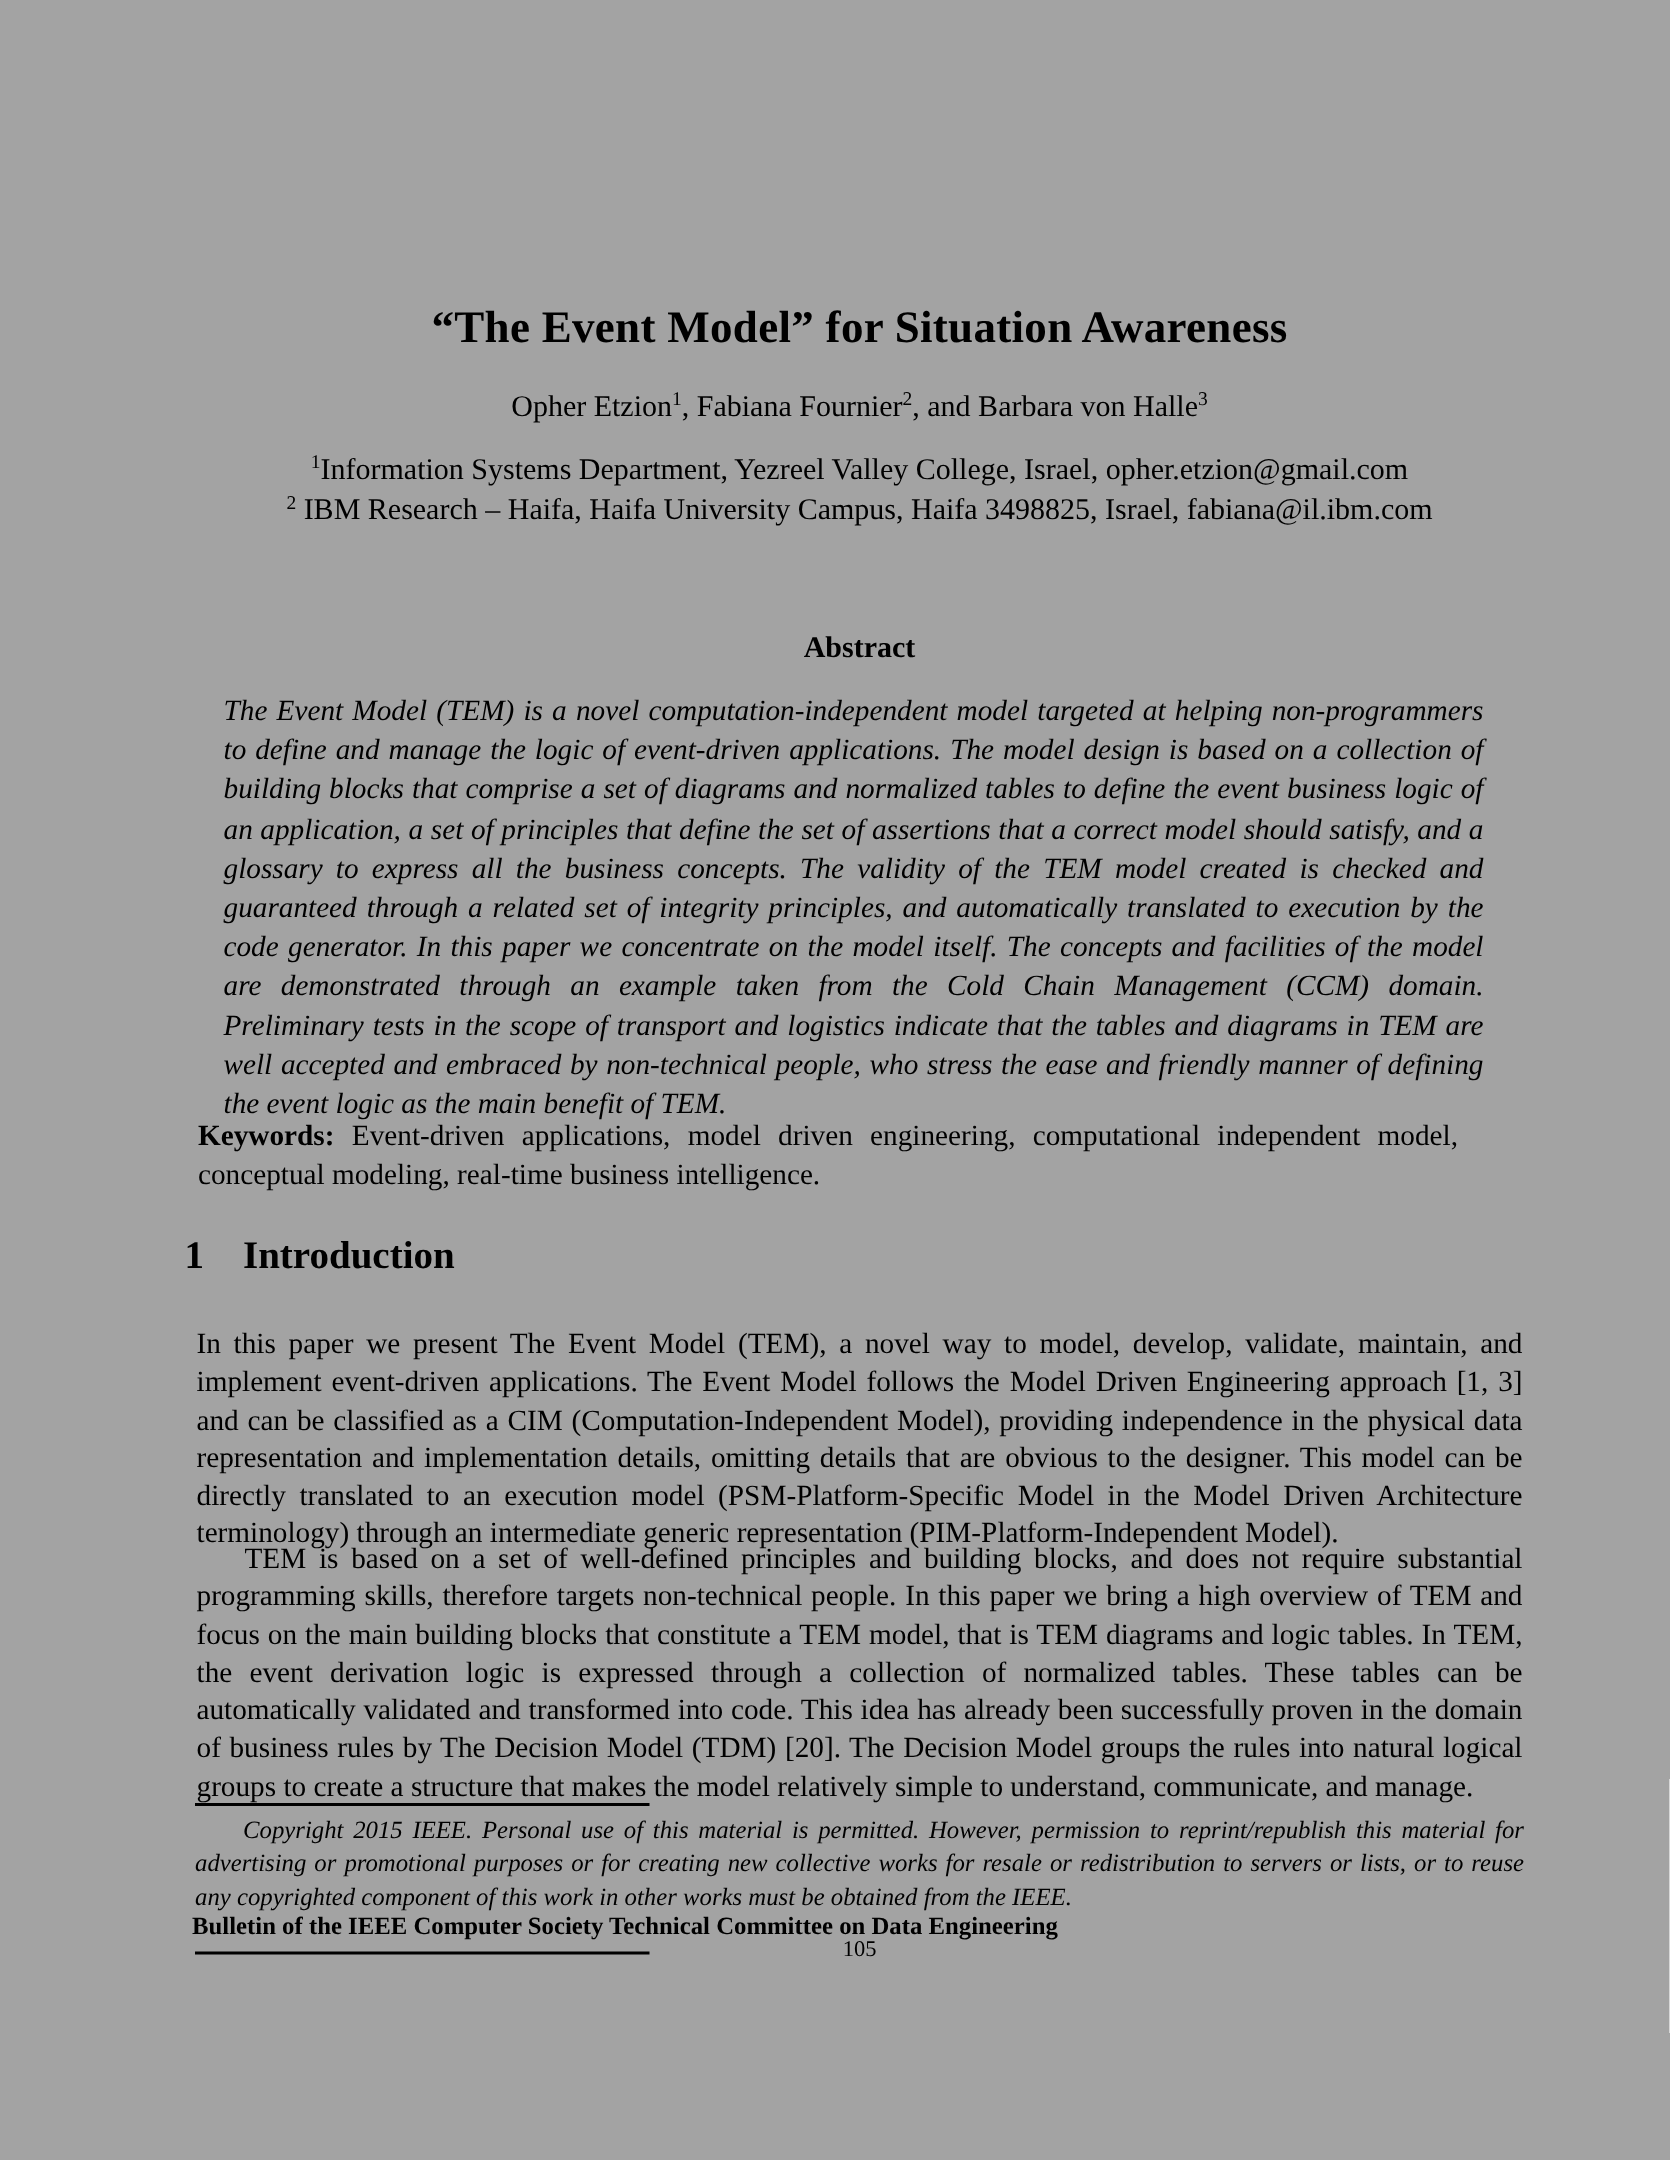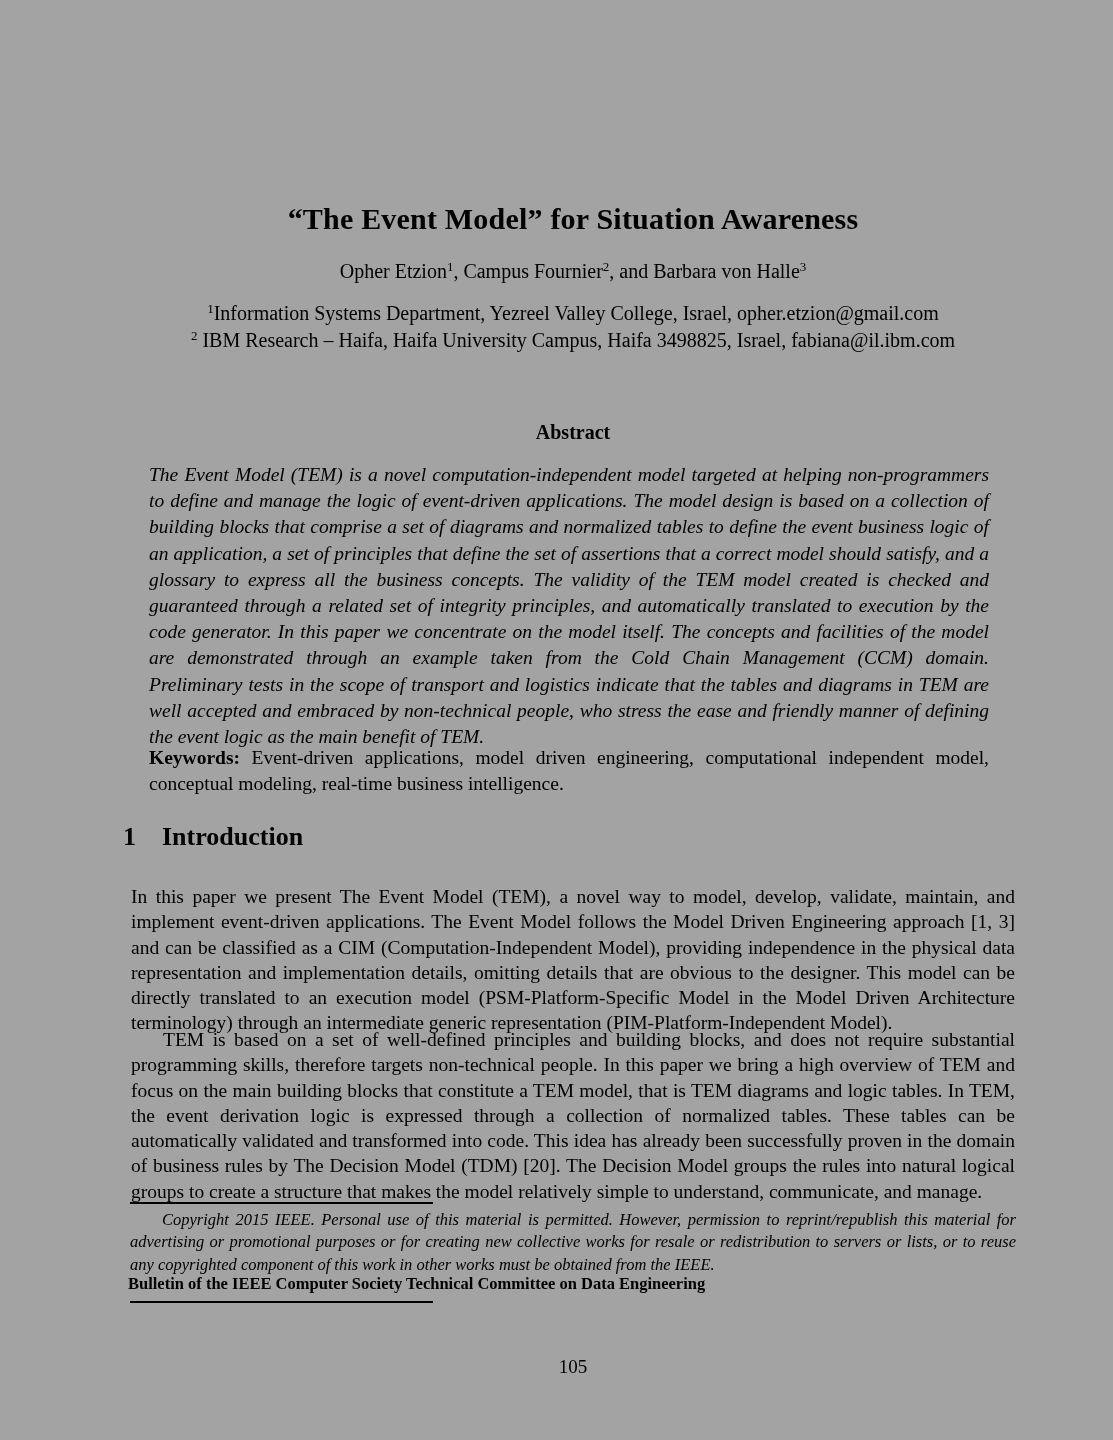--- a/index.html
+++ b/index.html
@@ -56,21 +56,21 @@
     left: 149px;
     width: 840px;
     font-size: 19.5px;
     font-style: italic;
     line-height: 26.2px;
     text-align: justify;
   }
   .keywords {
     position: absolute;
     top: 745px;
-    left: 149px;
+    left: 132px;
     width: 840px;
     font-size: 19.5px;
     line-height: 26.2px;
     text-align: justify;
   }
   .keywords .kw-label {
     font-weight: bold;
   }
   .section-heading {
     position: absolute;
@@ -113,33 +113,33 @@
     text-indent: 32px;
   }
   .footnote-bulletin {
     position: absolute;
     top: 1274px;
     left: 128px;
     font-size: 16.5px;
     font-weight: bold;
   }
   .page-number {
-    top: 1356px;
-    font-size: 19px;
+    top: 1292px;
+    font-size: 15px;
   }
 </style>
 </head>
 <body>
 
 <div class="page">
 
   <div class="centered-block paper-title">“The Event Model” for Situation Awareness</div>
 
   <div class="centered-block authors-line">
-    <span>Opher Etzion</span><sup class="sup">1</sup><span>, </span><span>Campus Fournier</span><sup class="sup">2</sup><span>, and </span><span>Barbara von Halle</span><sup class="sup">3</sup>
+    <span>Opher Etzion</span><sup class="sup">1</sup><span>, </span><span>Fabiana Fournier</span><sup class="sup">2</sup><span>, and </span><span>Barbara von Halle</span><sup class="sup">3</sup>
   </div>
 
   <div class="centered-block affiliations">
     <div><sup class="sup">1</sup><span>Information Systems Department, Yezreel Valley College, Israel, opher.etzion@gmail.com</span></div>
     <div><sup class="sup">2</sup><span> IBM Research – Haifa, Haifa University Campus, Haifa 3498825, Israel, fabiana@il.ibm.com</span></div>
   </div>
 
   <div class="centered-block abstract-heading">Abstract</div>
 
   <div class="abstract-body">The Event Model (TEM) is a novel computation-independent model targeted at helping non-programmers to define and manage the logic of event-driven applications. The model design is based on a collection of building blocks that comprise a set of diagrams and normalized tables to define the event business logic of an application, a set of principles that define the set of assertions that a correct model should satisfy, and a glossary to express all the business concepts. The validity of the TEM model created is checked and guaranteed through a related set of integrity principles, and automatically translated to execution by the code generator. In this paper we concentrate on the model itself. The concepts and facilities of the model are demonstrated through an example taken from the Cold Chain Management (CCM) domain. Preliminary tests in the scope of transport and logistics indicate that the tables and diagrams in TEM are well accepted and embraced by non-technical people, who stress the ease and friendly manner of defining the event logic as the main benefit of TEM.</div>

